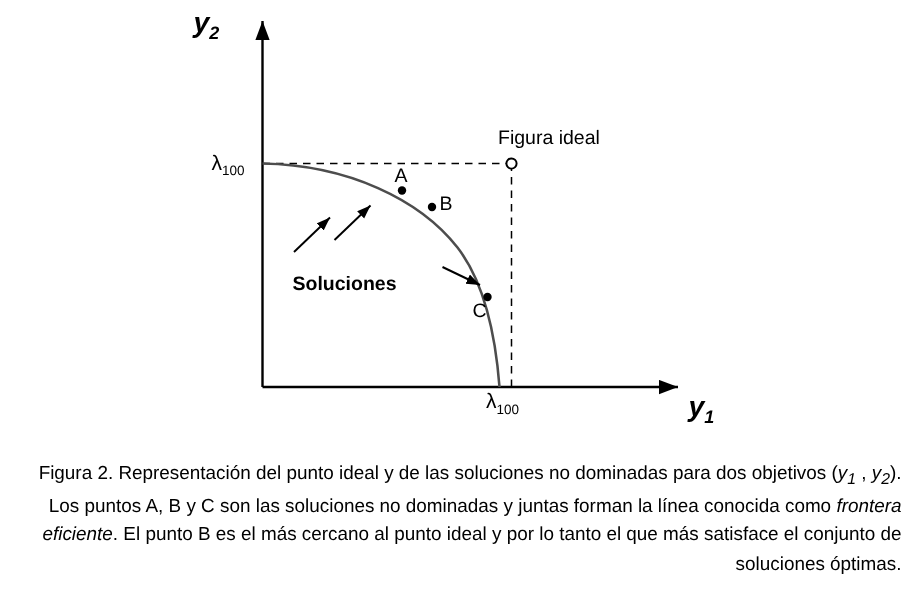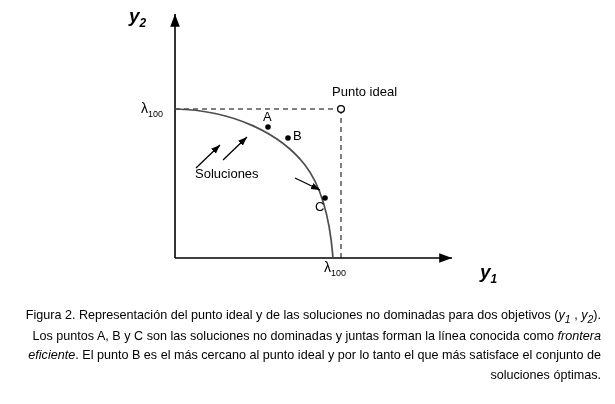--- a/index.html
+++ b/index.html
@@ -106,41 +106,41 @@
 
     <line x1="223" y1="160" x2="247" y2="137" stroke="#000" stroke-width="1.3" marker-end="url(#arrowSmall)"></line>
     <line x1="196" y1="168" x2="220" y2="145" stroke="#000" stroke-width="1.3" marker-end="url(#arrowSmall)"></line>
     <line x1="295" y1="178" x2="320" y2="190" stroke="#000" stroke-width="1.3" marker-end="url(#arrowSmall)"></line>
   </svg>
 
   <div class="lbl axis-label" style="left:129px; top:5px;">
     <span>y</span><sub>2</sub>
   </div>
 
-  <div class="lbl axis-label" style="left:480px; top:261px;">
+  <div class="lbl axis-label" style="left:459px; top:261px;">
     <span>y</span><sub>1</sub>
   </div>
 
   <div class="lbl lam" style="left:141px; top:100px;">
     <span>λ</span><sub>100</sub>
   </div>
 
   <div class="lbl lam" style="left:324px; top:259px;">
     <span>λ</span><sub>100</sub>
   </div>
 
   <div class="lbl ideal-label" style="left:332px; top:85px;">
-    <span>Punto ideal</span>
+    <span>Figura ideal</span>
   </div>
 
   <div class="lbl pt-label" style="left:263px; top:110px;">A</div>
   <div class="lbl pt-label" style="left:293px; top:129px;">B</div>
   <div class="lbl pt-label" style="left:315px; top:200px;">C</div>
 
-  <div class="lbl sol-label" style="left:195px; top:167px;">
+  <div class="lbl sol-label" style="left:195px; top:182px;font-weight:bold;">
     <span>Soluciones</span><br>
   </div>
 
 </div>
 
 <div id="caption">
   <span>Figura 2. Representación del punto ideal y de las soluciones no dominadas para dos objetivos (</span><i><span>y</span><sub>1</sub></i><span> , </span><i><span>y</span><sub>2</sub></i><span>). Los puntos A, B y C son las soluciones no dominadas y juntas forman la línea conocida como </span><i>frontera eficiente</i><span>. El punto B es el más cercano al punto ideal y por lo tanto el que más satisface el conjunto de soluciones óptimas.</span>
 </div>
 
 </body></html>

